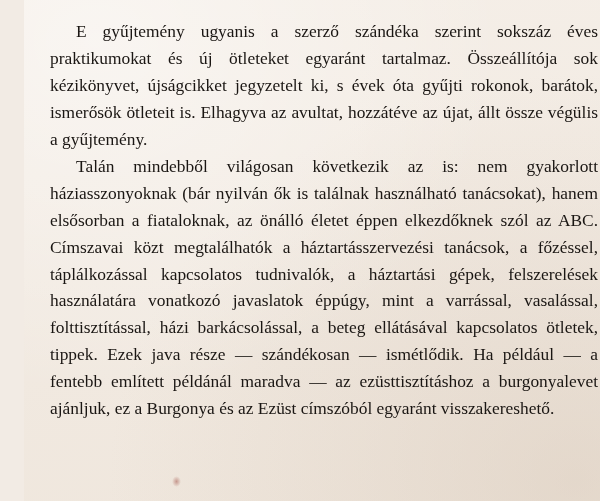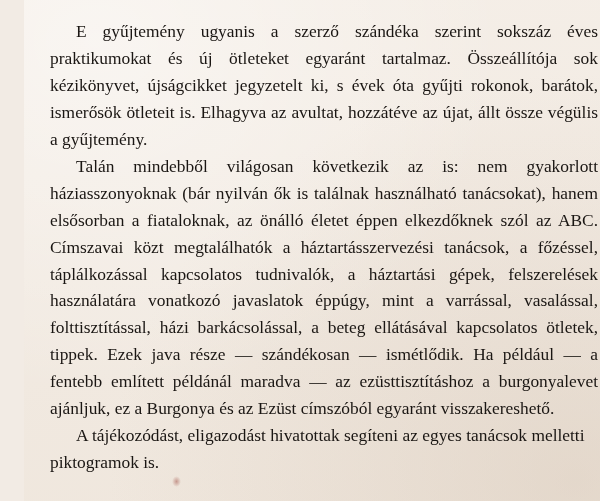--- a/index.html
+++ b/index.html
@@ -66,16 +66,15 @@
     pointer-events: none;
   }
 </style>
 </head>
 <body>
 
 <div class="page">
   <div class="text-column">
     <p class="para">E gyűjtemény ugyanis a szerző szándéka szerint sokszáz éves praktikumokat és új ötleteket egyaránt tartalmaz. Összeállítója sok kézikönyvet, újságcikket jegyzetelt ki, s évek óta gyűjti rokonok, barátok, ismerősök ötleteit is. Elhagyva az avultat, hozzátéve az újat, állt össze végülis a gyűjtemény.</p>
     <p class="para">Talán mindebből világosan következik az is: nem gyakorlott háziasszonyoknak (bár nyilván ők is találnak használható tanácsokat), hanem elsősorban a fiataloknak, az önálló életet éppen elkezdőknek szól az ABC. Címszavai közt megtalálhatók a háztartásszervezési tanácsok, a főzéssel, táplálkozással kapcsolatos tudnivalók, a háztartási gépek, felszerelések használatára vonatkozó javaslatok éppúgy, mint a varrással, vasalással, folttisztítással, házi barkácsolással, a beteg ellátásával kapcsolatos ötletek, tippek. Ezek java része — szándékosan — ismétlődik. Ha például — a fentebb említett példánál maradva — az ezüsttisztításhoz a burgonyalevet ajánljuk, ez a Burgonya és az Ezüst címszóból egyaránt visszakereshető.</p>
-    <p class="para last">A tájékozódást, eligazodást hivatottak segíteni az egyes tanácsok melletti piktogramok is.</p>
   </div>
   <div class="smudge"></div>
 </div>
 
 </body></html>

